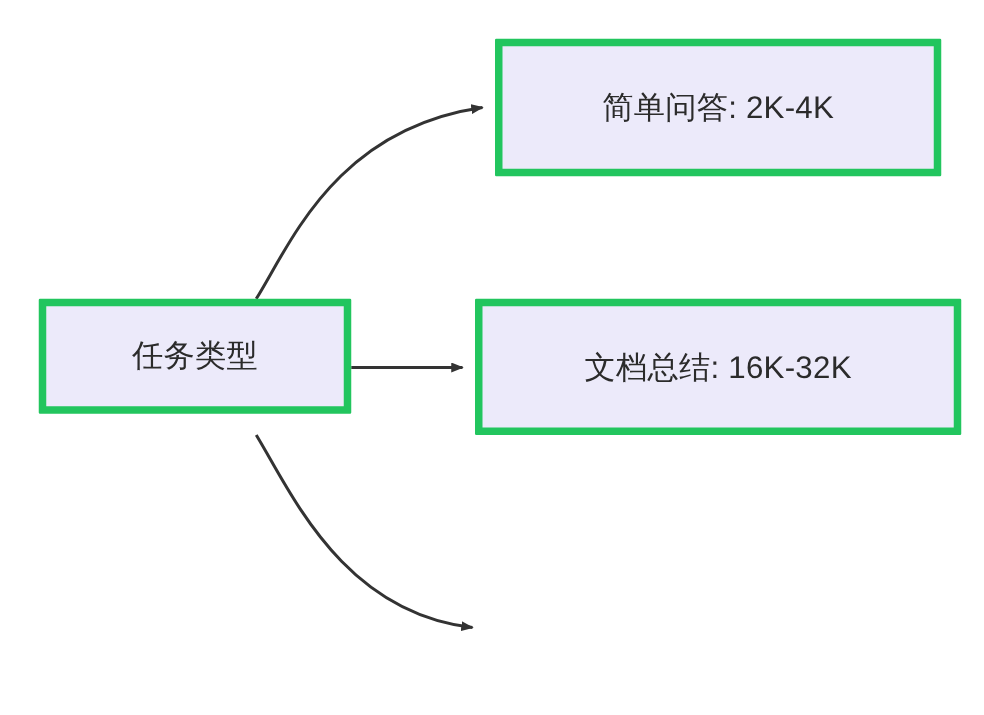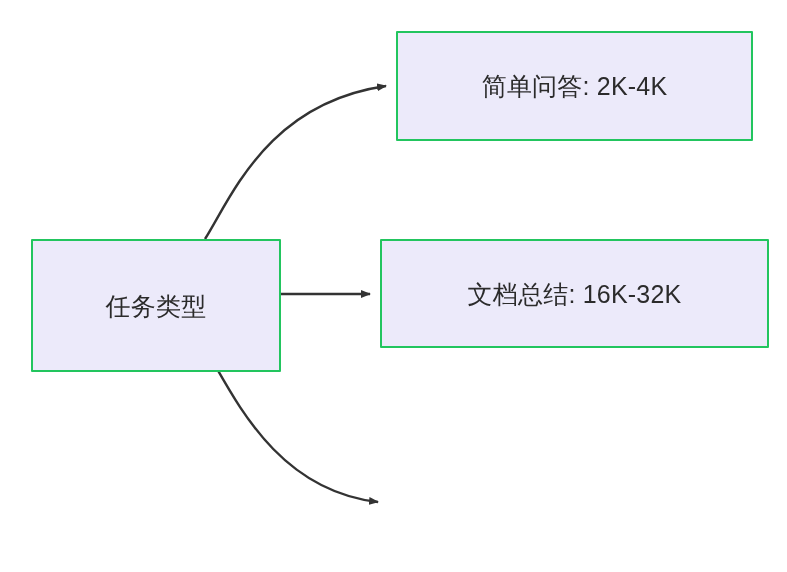--- a/index.html
+++ b/index.html
@@ -20,39 +20,39 @@
     left: 0;
     top: 0;
     width: 787px;
     height: 572px;
     pointer-events: none;
   }
   .node {
     position: absolute;
     box-sizing: border-box;
     background: #ECEAFA;
-    border: 2px solid #22c55e;
+    border: 6px solid #22c55e;
     border-radius: 1px;
     display: flex;
     align-items: center;
     justify-content: center;
   }
   .node-label {
     font-size: 25px;
     line-height: 1.2;
     color: #2b2b2b;
     letter-spacing: 0.2px;
     white-space: nowrap;
     text-align: center;
   }
   #node-root {
     left: 31px;
     top: 239px;
     width: 250px;
-    height: 133px;
+    height: 92px;
   }
   #node-simple-qa {
     left: 396px;
     top: 31px;
     width: 357px;
     height: 110px;
   }
   #node-doc-summary {
     left: 380px;
     top: 239px;

